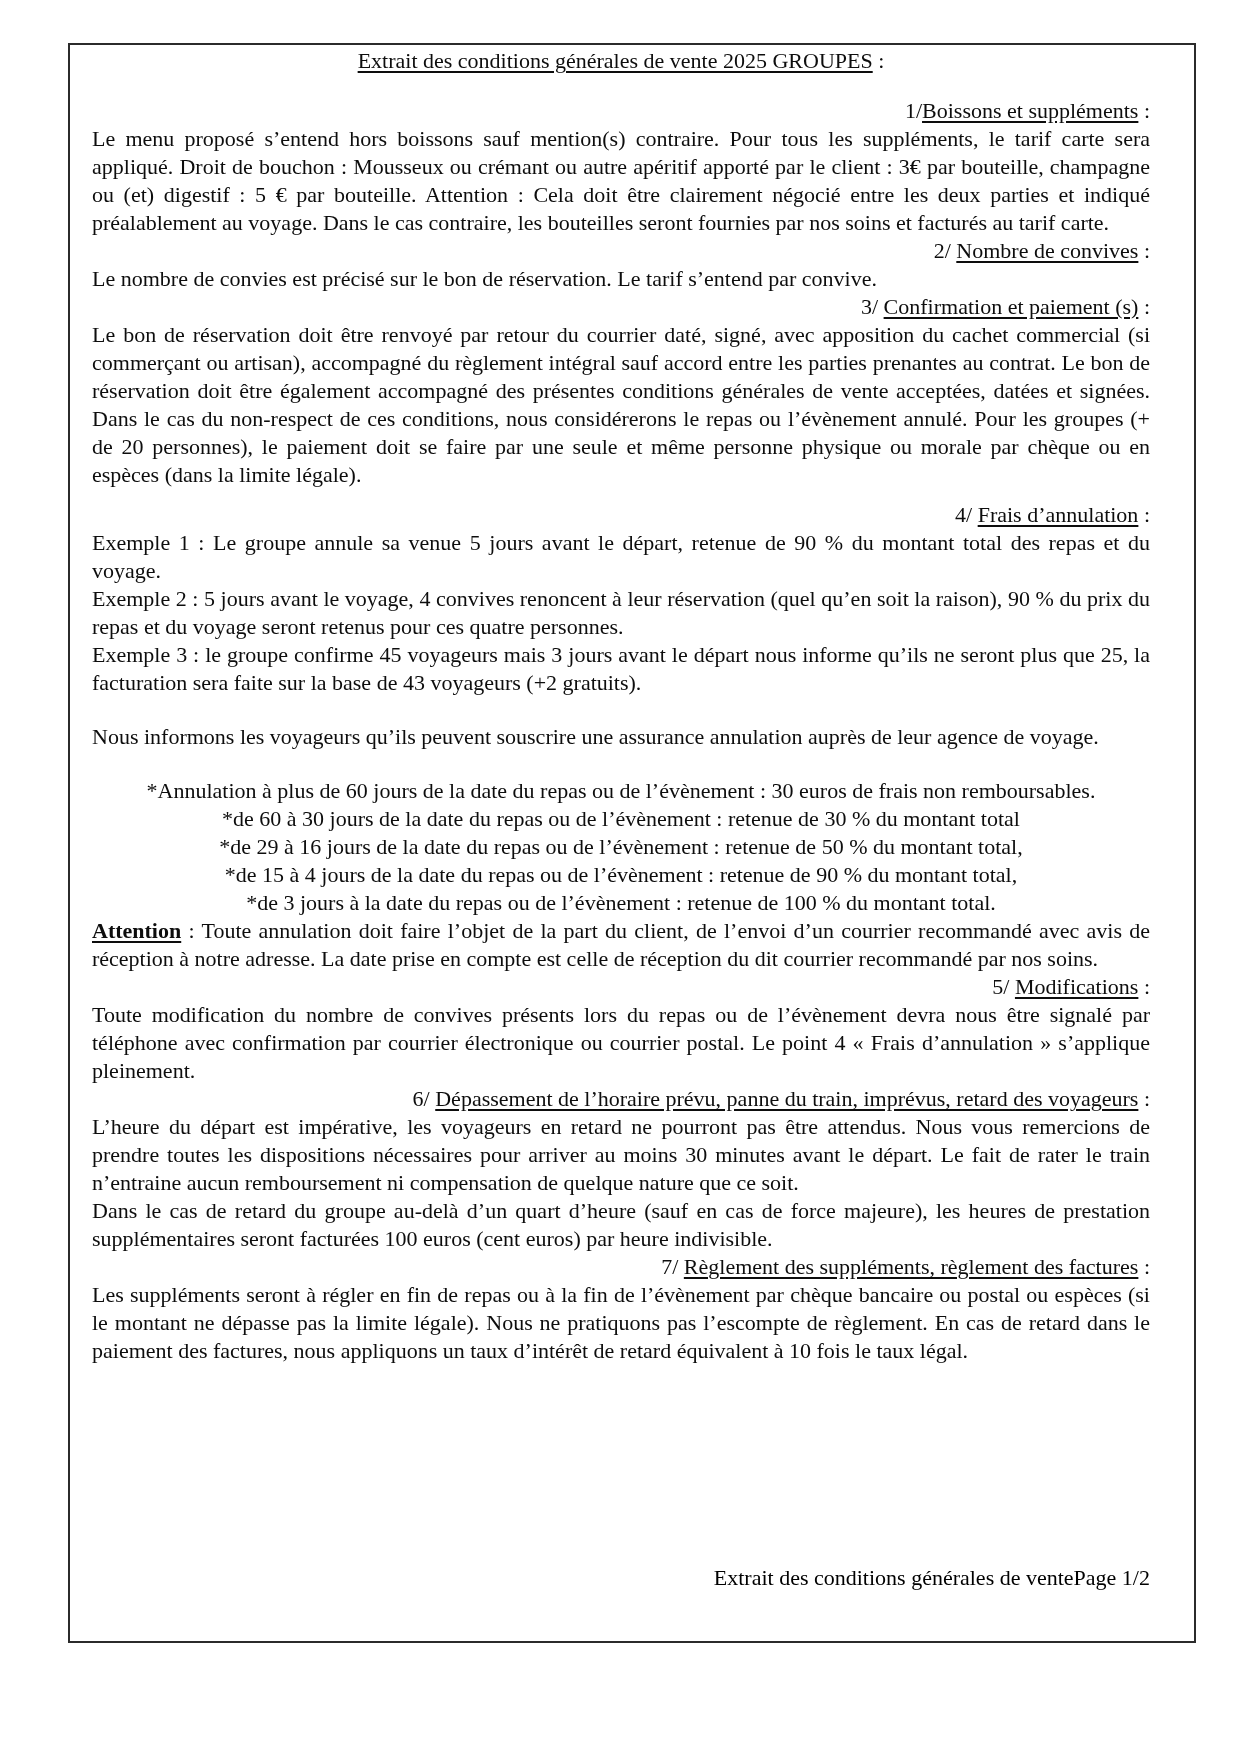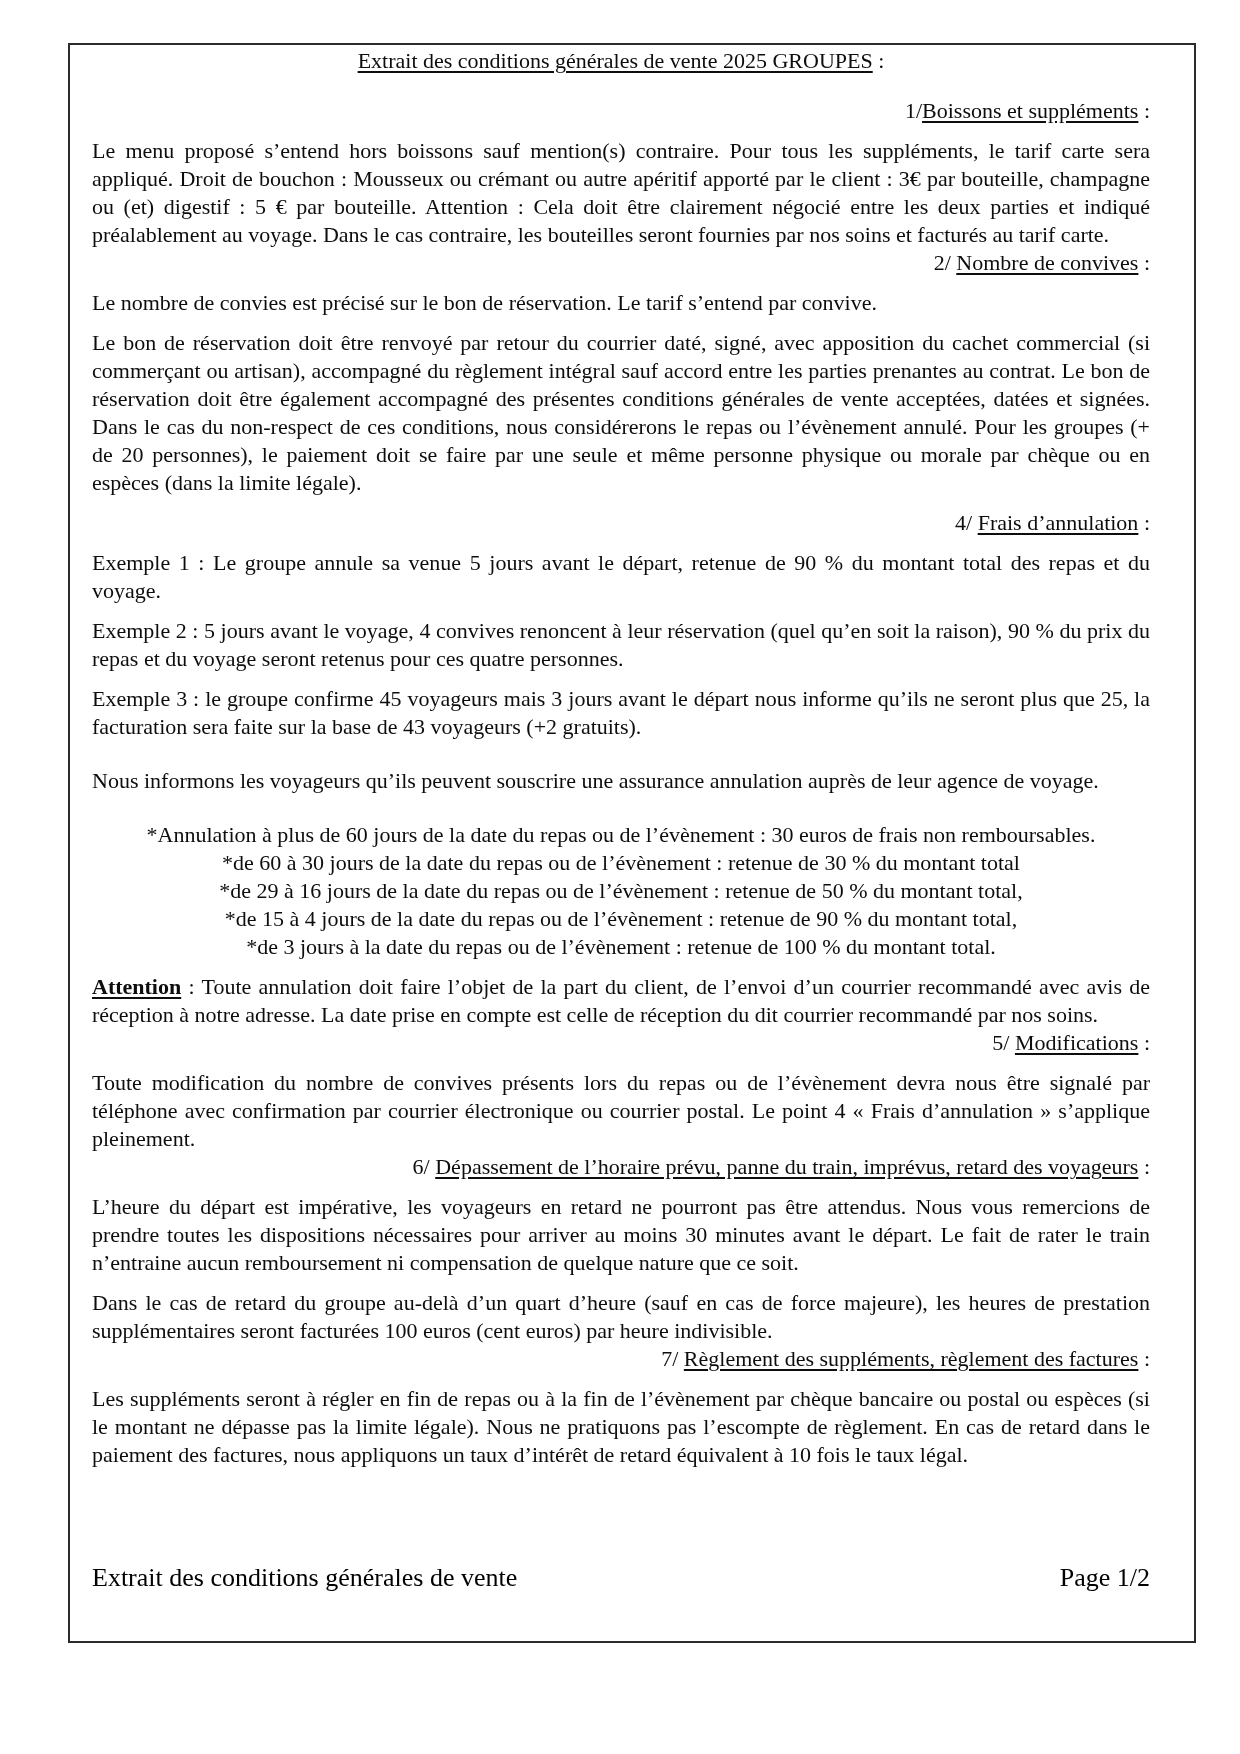--- a/index.html
+++ b/index.html
@@ -30,56 +30,57 @@
   p {
     margin: 0;
     font-size: 22px;
     line-height: 28px;
     color: #0d0d0d;
   }
   .title {
     text-align: center;
   }
   .heading { text-align: right; }
-  .body { text-align: justify; margin-top: 12px; }
+  .body { text-align: justify; }
   .line { text-align: center; }
   .u {
     text-decoration: underline;
     text-decoration-thickness: 1.5px;
     text-underline-offset: 3px;
   }
   .attn { font-weight: bold; }
   .mt-s1 { margin-top: 22px; }
   .mt-s4 { margin-top: 12px; }
   .mt-gap { margin-top: 26px; }
   .footer {
     position: absolute;
     left: 22px;
     right: 44px;
     bottom: 49px;
     display: flex;
-    justify-content: space-between;
-    font-size: 26px;
+    justify-content: flex-end;
+    font-size: 22px;
     line-height: 28px;
   }
 </style>
 </head>
 <body>
 
 <div class="sheet">
   <div class="frame">
 
     <p class="title"><span class="u">Extrait des conditions générales de vente 2025 GROUPES</span><span>&nbsp;:</span></p>
 
     <p class="heading mt-s1"><span>&nbsp;1/</span><span class="u">Boissons et suppléments</span><span>&nbsp;:</span></p>
     <p class="body">Le menu proposé s’entend hors boissons sauf mention(s) contraire. Pour tous les suppléments, le tarif carte sera appliqué. Droit de bouchon&nbsp;: Mousseux ou crémant ou autre apéritif apporté par le client&nbsp;: 3€ par bouteille, champagne ou (et) digestif&nbsp;: 5 € par bouteille. Attention&nbsp;: Cela doit être clairement négocié entre les deux parties et indiqué préalablement au voyage. Dans le cas contraire, les bouteilles seront fournies par nos soins et facturés au tarif carte.</p>
 
     <p class="heading"><span>2/ </span><span class="u">Nombre de convives</span><span>&nbsp;:</span></p>
     <p class="body">Le nombre de convies est précisé sur le bon de réservation. Le tarif s’entend par convive.</p>
 
+    <p class="heading"><span>3/ </span><span class="u">Confirmation et paiement (s)</span><span>&nbsp;:</span></p>
     <p class="body">Le bon de réservation doit être renvoyé par retour du courrier daté, signé, avec apposition du cachet commercial (si commerçant ou artisan), accompagné du règlement intégral sauf accord entre les parties prenantes au contrat. Le bon de réservation doit être également accompagné des présentes conditions générales de vente acceptées, datées et signées. Dans le cas du non-respect de ces conditions, nous considérerons le repas ou l’évènement annulé. Pour les groupes (+ de 20 personnes), le paiement doit se faire par une seule et même personne physique ou morale par chèque ou en espèces (dans la limite légale).</p>
 
     <p class="heading mt-s4"><span>4/ </span><span class="u">Frais d’annulation</span><span>&nbsp;:</span></p>
     <p class="body">Exemple 1&nbsp;: Le groupe annule sa venue 5 jours avant le départ, retenue de 90 % du montant total des repas et du voyage.</p>
     <p class="body">Exemple 2&nbsp;: 5 jours avant le voyage, 4 convives renoncent à leur réservation (quel qu’en soit la raison), 90 % du prix du repas et du voyage seront retenus pour ces quatre personnes.</p>
     <p class="body">Exemple 3&nbsp;: le groupe confirme 45 voyageurs mais 3 jours avant le départ nous informe qu’ils ne seront plus que 25, la facturation sera faite sur la base de 43 voyageurs (+2 gratuits).</p>
 
     <p class="body mt-gap">Nous informons les voyageurs qu’ils peuvent souscrire une assurance annulation auprès de leur agence de voyage.</p>
 
     <p class="line mt-gap">*Annulation à plus de 60 jours de la date du repas ou de l’évènement&nbsp;: 30 euros de frais non remboursables.</p>

